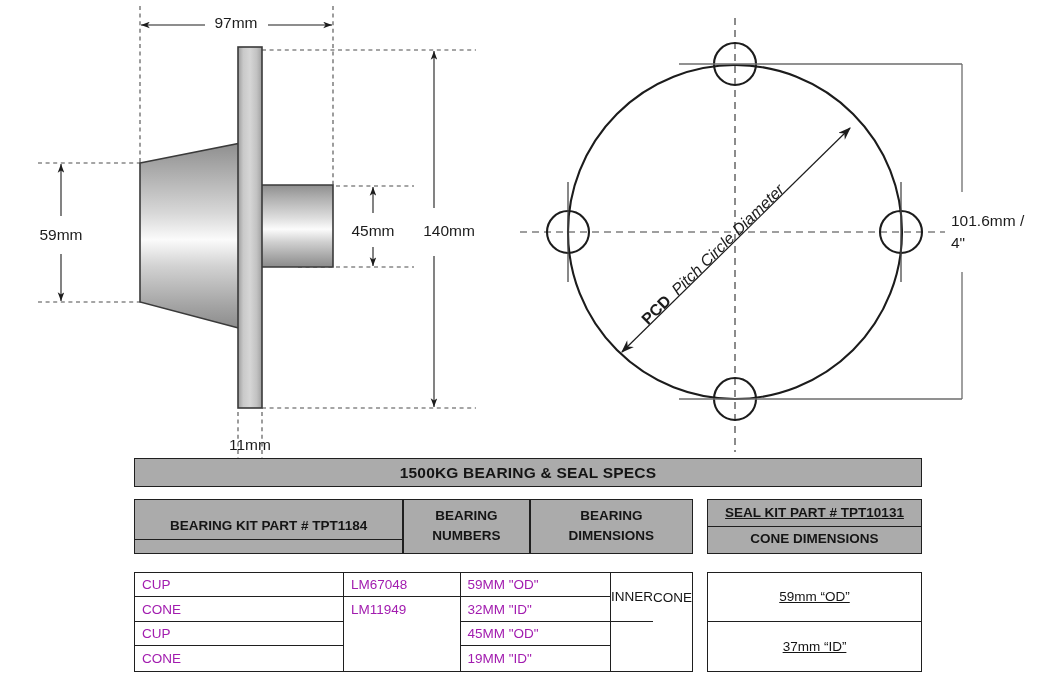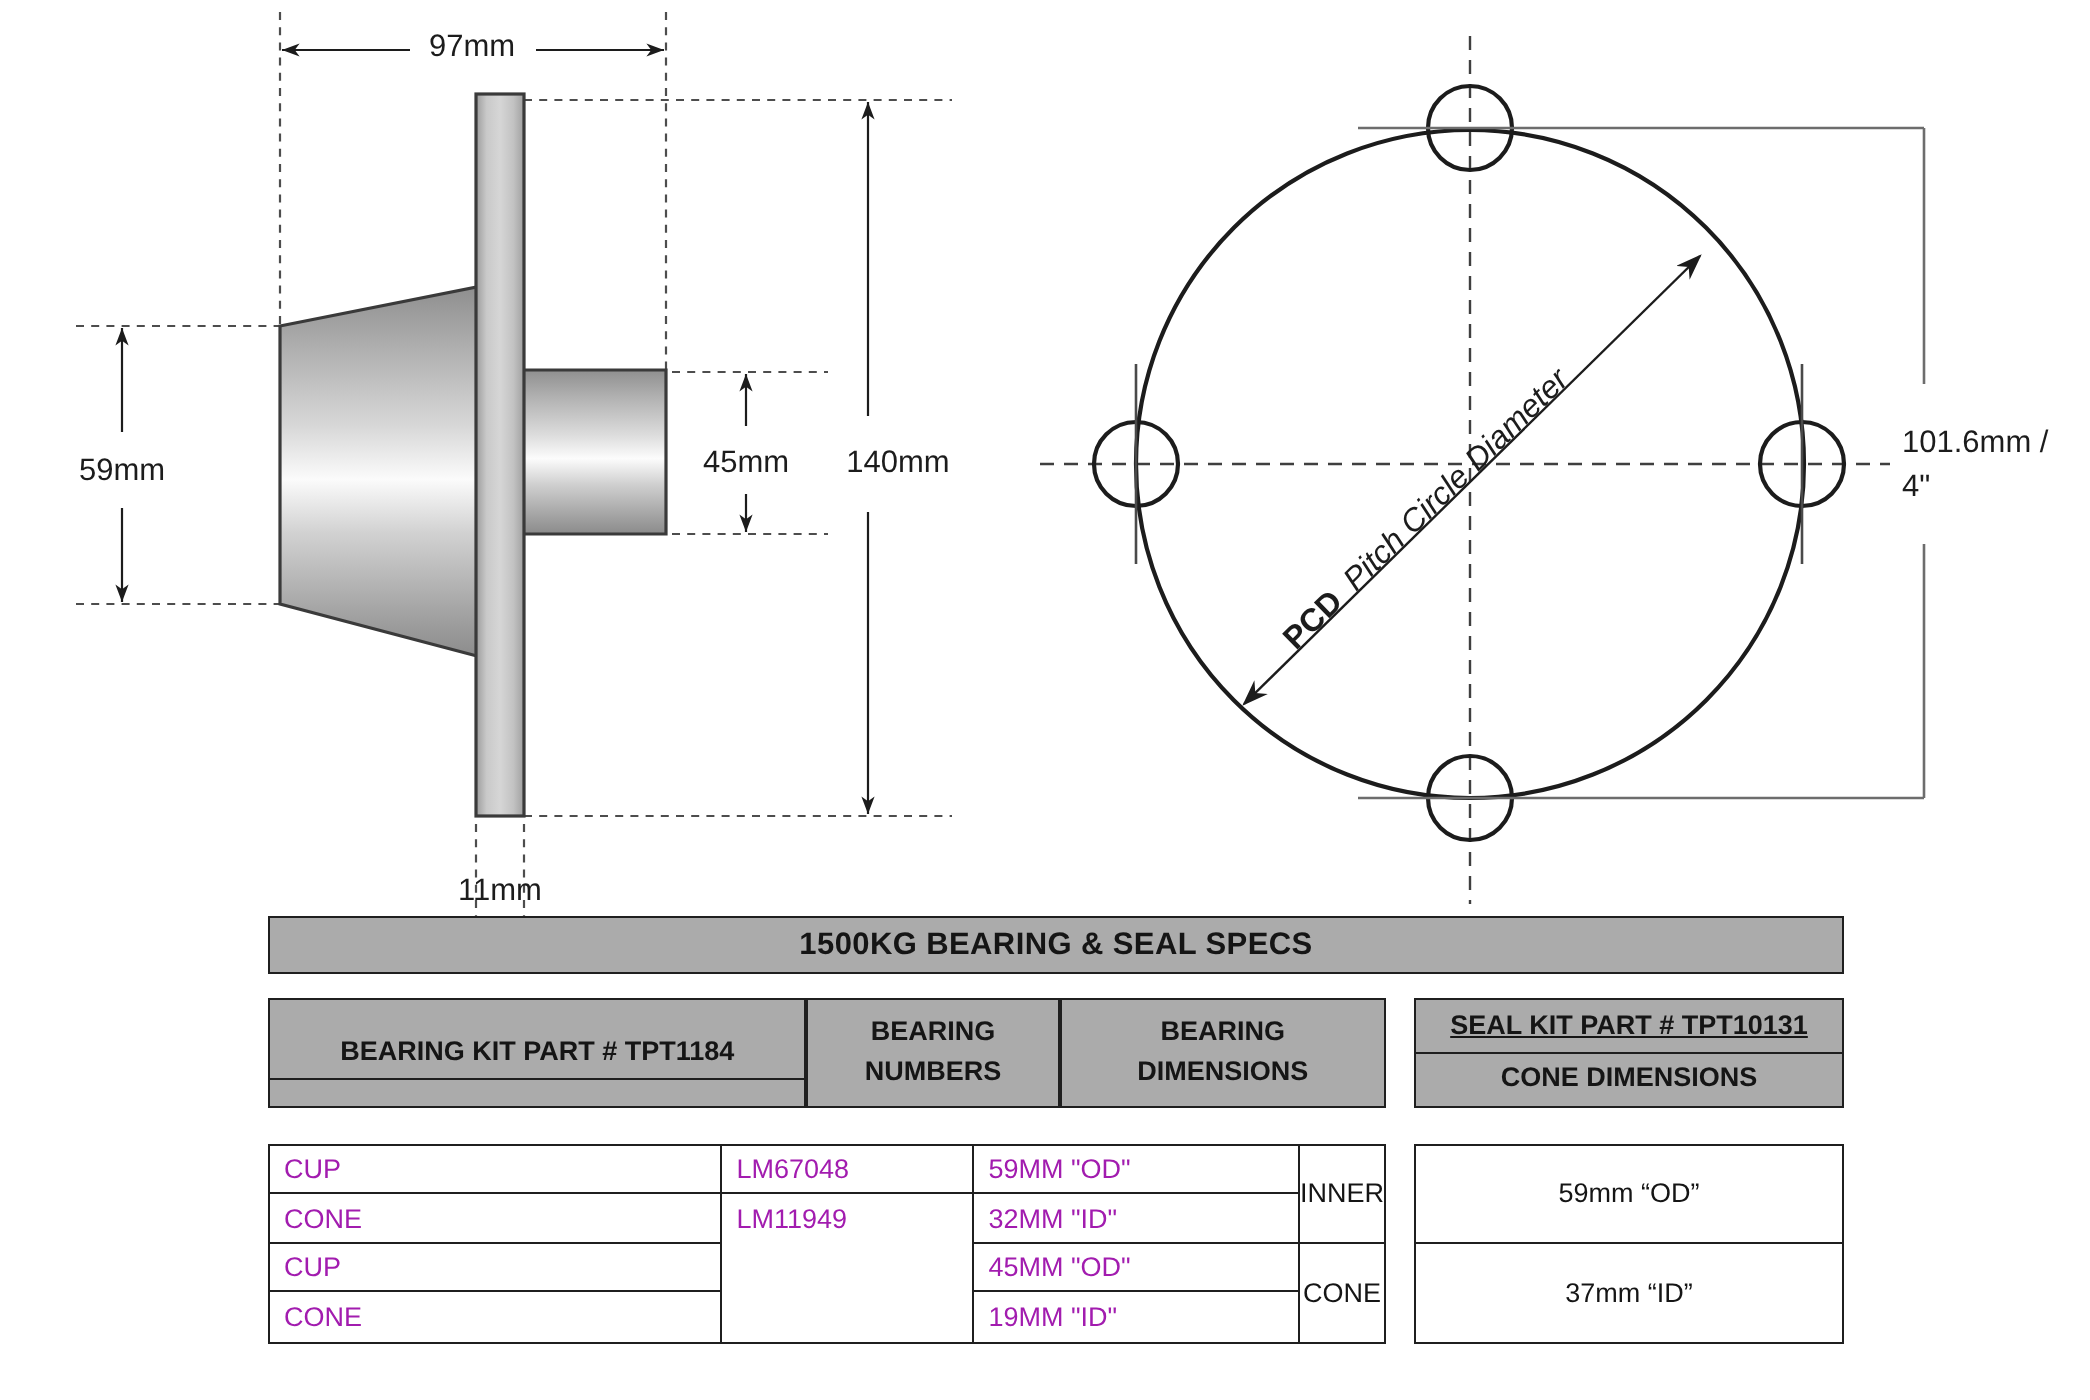--- a/index.html
+++ b/index.html
@@ -109,21 +109,20 @@
     border: 1.5px solid #1f1f1f;
     display: flex;
   }
   .col-desc { width: 245px; }
   .col-num  { width: 137px; border-left: 1.5px solid #1f1f1f; }
   .col-dim  { width: 177px; border-left: 1.5px solid #1f1f1f; }
   .col-pos  {
     flex: 1;
     border-left: 1.5px solid #1f1f1f;
     display: flex;
-    flex-direction: column;
   }
   .cell {
     height: 24.5px;
     display: flex;
     align-items: center;
     padding-left: 7px;
     font-size: 13.5px;
     color: #a21caf;
   }
   .cell.bdr { border-bottom: 1.5px solid #1f1f1f; }
@@ -144,20 +143,21 @@
     display: flex;
     flex-direction: column;
   }
   .seal-cell {
     height: 49px;
     display: flex;
     align-items: center;
     justify-content: center;
     font-size: 13.5px;
     color: #151515;
+    text-decoration: underline;
   }
   .seal-cell.bdr { border-bottom: 1.5px solid #1f1f1f; }
 </style>
 </head>
 <body>
 
 <div id="page">
 
   <svg id="drawings" viewBox="0 0 1045 475">
     <defs>

